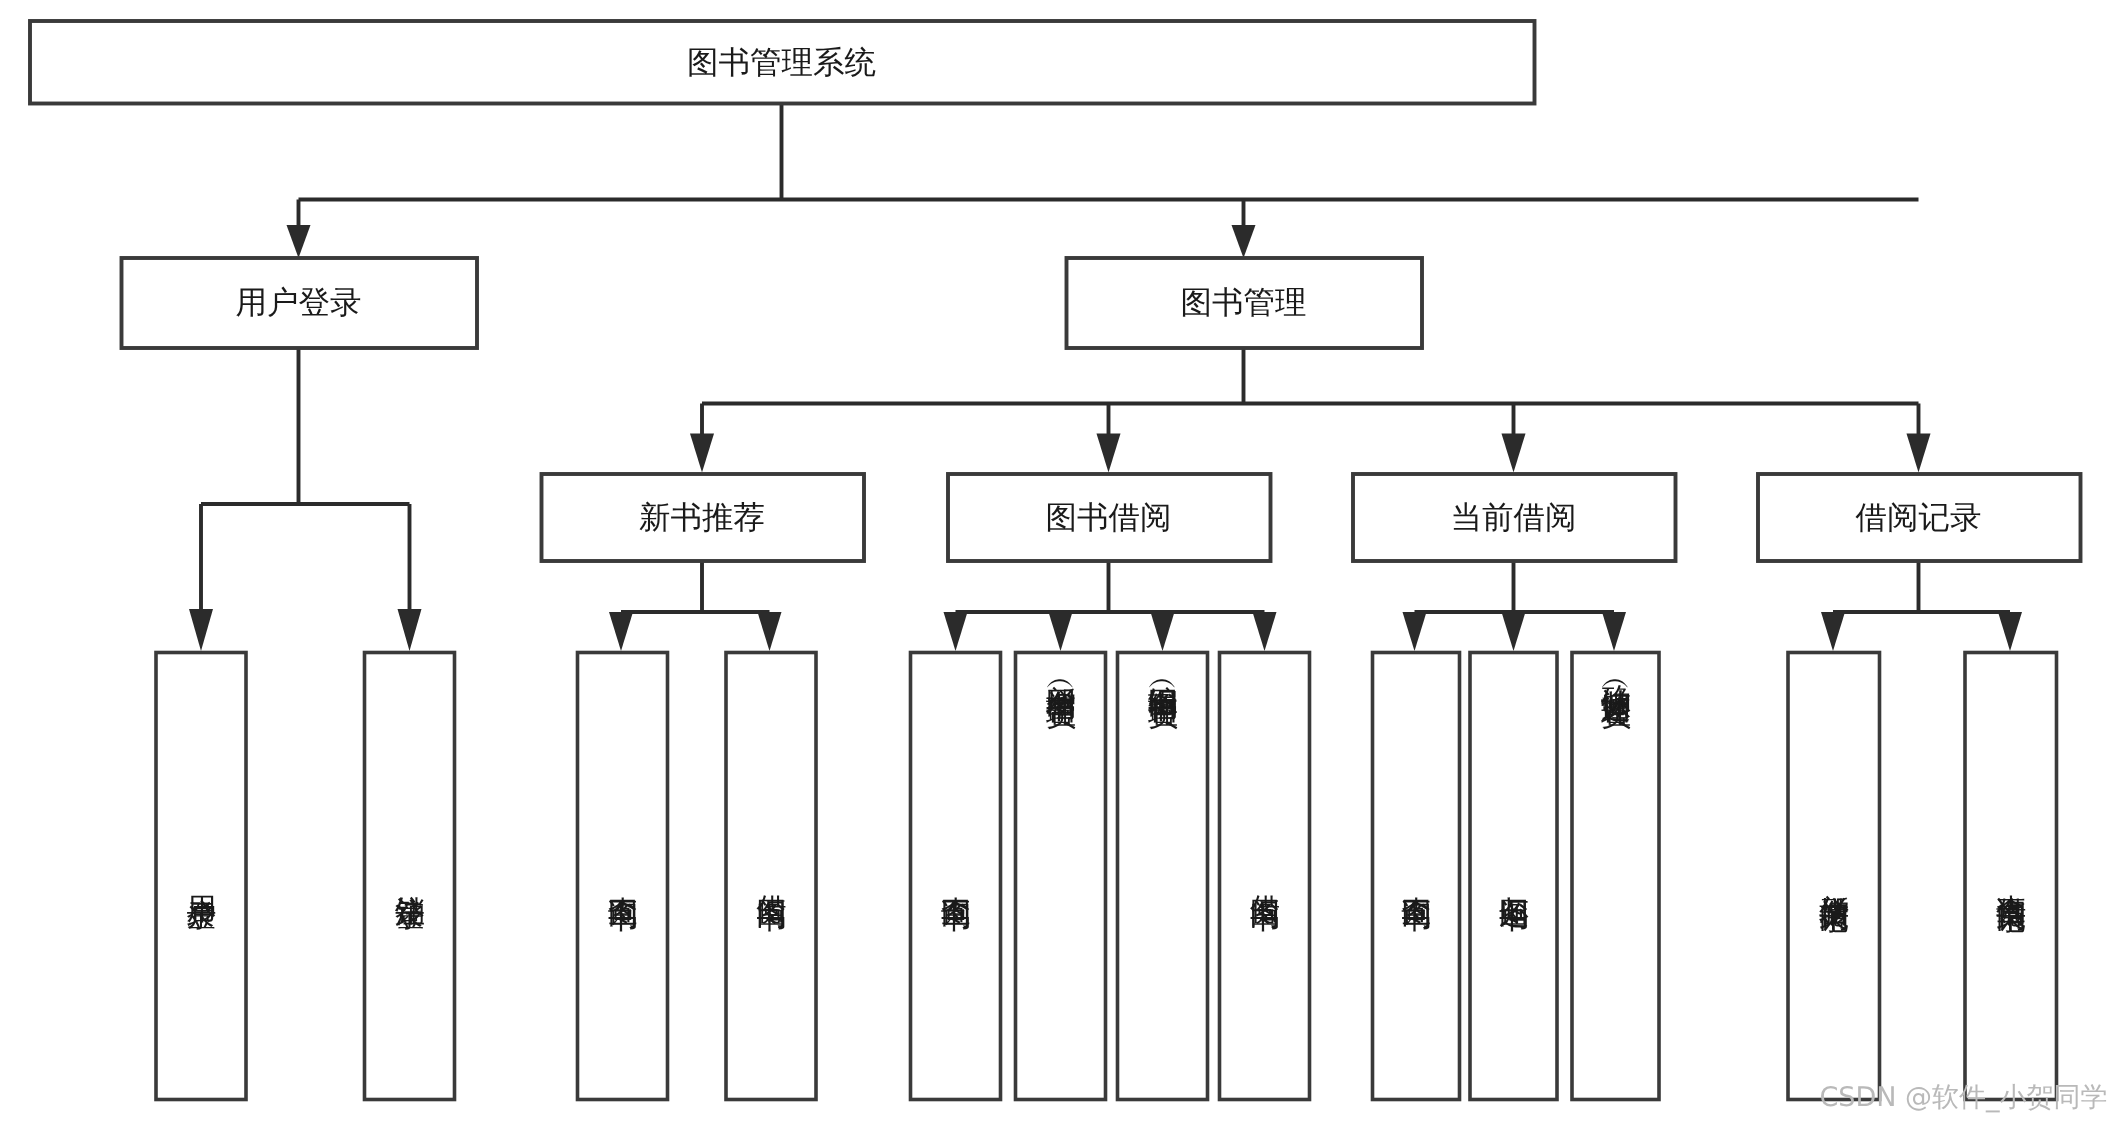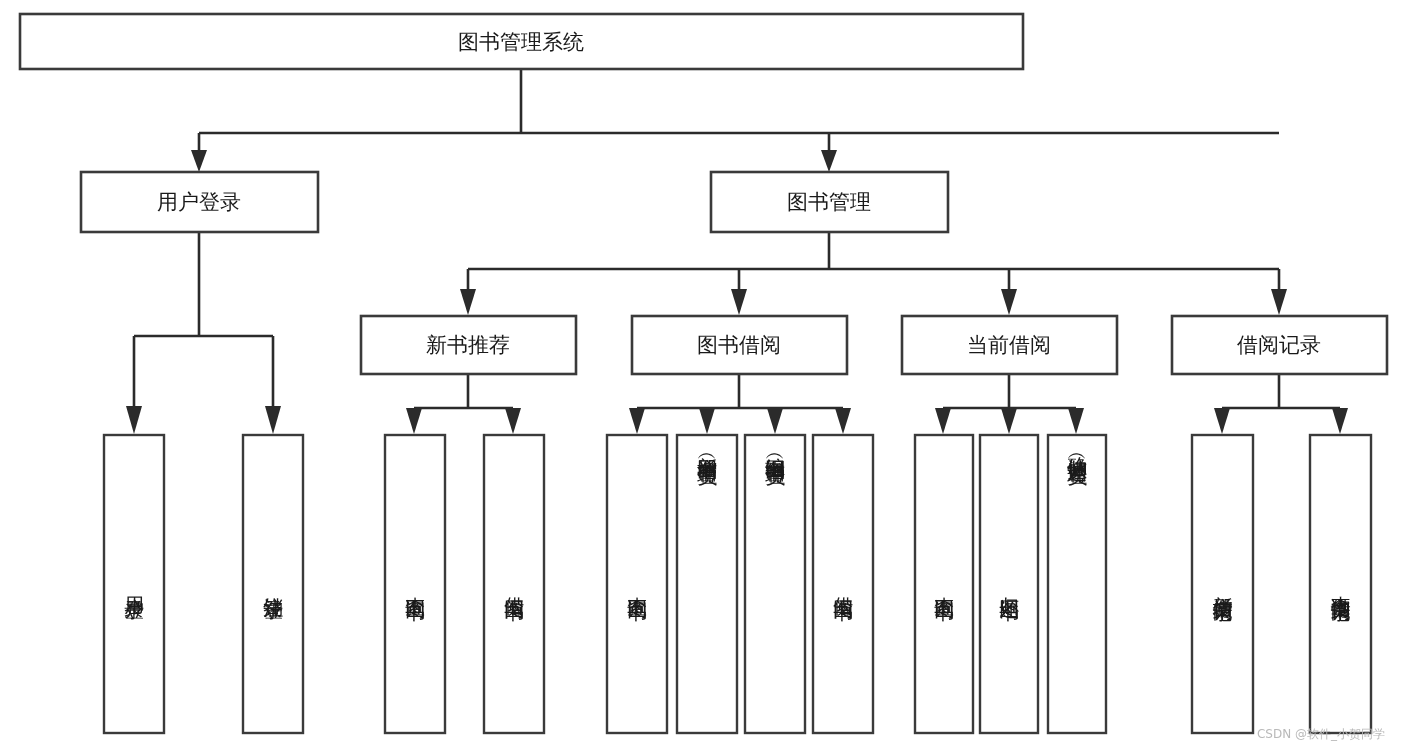--- a/index.html
+++ b/index.html
@@ -67,24 +67,24 @@
     font-family: "DejaVu Sans", "Liberation Sans", sans-serif;
     font-size: 20px;
     line-height: 1.18;
     color: #1a1a1a;
     letter-spacing: 1.5px;
     white-space: nowrap;
     text-align: center;
   }
   .watermark {
     position: absolute;
-    right: 20px;
+    right: 0;
     bottom: 4px;
     font-family: "DejaVu Sans", "Liberation Sans", sans-serif;
-    font-size: 12px;
+    font-size: 18px;
     color: #b9b9b9;
     white-space: nowrap;
     user-select: none;
   }
 </style>
 </head>
 <body>
 
 <div id="diagram-root">
 

